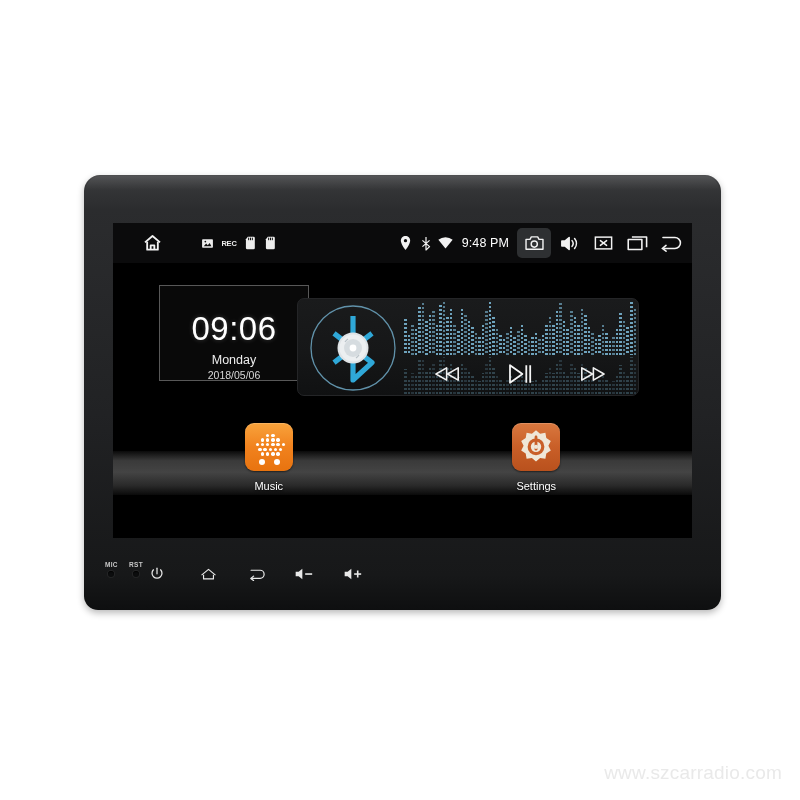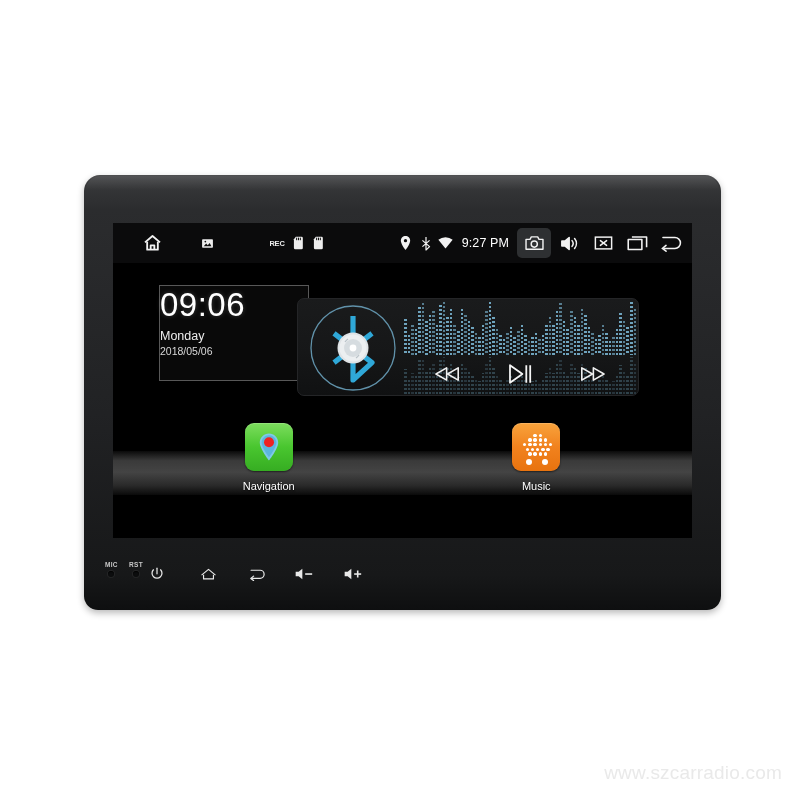--- a/index.html
+++ b/index.html
@@ -84,21 +84,21 @@
   }
   .sb-home { width: 46px; height: 40px; }
   .sb-gap { width: 22px; }
   .sb-small { width: 20px; height: 40px; }
   .sb-rec {
     width: 24px; height: 40px;
     font-size: 7.5px;
     font-weight: bold;
     letter-spacing: -0.2px;
     color: #ededed;
-    display: flex; align-items: center; justify-content: center; margin-left: 48px;
+    display: flex; align-items: center; justify-content: center;
   }
   .sb-time {
     color: #ffffff;
     font-size: 12.5px;
     padding: 0 7px 0 6px;
     white-space: nowrap;
     letter-spacing: 0.1px;
   }
   .sb-btn {
     width: 34px; height: 40px;
@@ -123,22 +123,22 @@
   
   #clock-widget {
     position: absolute;
     left: 46px;
     top: 22px;
     width: 150px;
     height: 96px;
     border: 1px solid #585858;
     background: #090909;
     box-sizing: border-box;
-    padding-top: 0;
-    text-align: left;
+    padding-top: 24px;
+    text-align: center;
   }
   #clock-time {
     color: #ffffff;
     font-size: 33px;
     line-height: 38px;
     letter-spacing: 0.5px;
     font-weight: 300;
     text-shadow: 0 0 5px rgba(255,255,255,0.22);
   }
   #clock-day {
@@ -378,21 +378,21 @@
           <span class="sb-ico sb-small">
             <svg width="10" height="15" viewBox="0 0 14 20" fill="none" stroke="#f2f2f2" stroke-width="1.7" stroke-linejoin="round">
               <path d="M7 1v18l5-4.6L2 5.6M2 14.4l10-8.8"></path>
             </svg>
           </span>
           <span class="sb-ico sb-small">
             <svg width="15" height="12" viewBox="0 0 18 14">
                 <path d="M9 13.5 17.6 3.2A13.4 13.4 0 009 0 13.4 13.4 0 00.4 3.2z" fill="#f2f2f2"></path>
               </svg>
           </span>
-          <span class="sb-time">9:27 PM</span>
+          <span class="sb-time">9:48 PM</span>
 
           <span class="sb-btn cam">
             <svg width="19" height="16" viewBox="0 0 24 20" fill="none" stroke="#f2f2f2" stroke-width="1.8" stroke-linejoin="round">
               <path d="M1.3 5.4h5L8 2.3h8l1.7 3.1h5v12.4H1.3z"></path>
               <circle cx="11.7" cy="11.4" r="3.9"></circle>
             </svg>
           </span>
           <span class="sb-btn">
             <svg width="19" height="17" viewBox="0 0 22 20" fill="none" stroke="#f2f2f2" stroke-width="1.8" stroke-linejoin="round">
               <path d="M2 7.2h3.6L10.6 3v14l-5-4.2H2z" fill="#f2f2f2"></path>
@@ -603,30 +603,20 @@
                   <path d="M15.4 2.4 26.8 9 15.4 15.6z"></path>
               </svg>
             </span>
           </div>
         </div>
 
         <div id="dock-band"></div>
 
         <div id="apps">
 
-          <div class="app">
-            <div class="app-icon ic-nav">
-              <svg width="30" height="34" viewBox="0 0 30 34">
-                <path d="M15 3.4c-5.1 0-9.2 4.1-9.2 9.2 0 6.6 9.2 18 9.2 18s9.2-11.4 9.2-18c0-5.1-4.1-9.2-9.2-9.2z" fill="#7ec8e8"></path>
-                <path d="M15 5.2c-4.1 0-7.4 3.3-7.4 7.4 0 5.3 7.4 14.6 7.4 14.6s7.4-9.3 7.4-14.6c0-4.1-3.3-7.4-7.4-7.4z" fill="#5bb6de"></path>
-                <circle cx="15" cy="12.3" r="5" fill="#ee2222"></circle>
-              </svg>
-            </div>
-            <div class="app-label">Navigation</div>
-          </div>
 
           <div class="app">
             <div class="app-icon ic-radio">
               <div class="radio-dots">
                 <span class="rdot" style="left:21.2px;top:10.5px"></span>
                 <span class="rdot" style="left:26.4px;top:10.5px"></span>
                 <span class="rdot" style="left:16px;top:15.2px"></span>
                 <span class="rdot" style="left:21.2px;top:15.2px"></span>
                 <span class="rdot" style="left:26.4px;top:15.2px"></span>
                 <span class="rdot" style="left:31.6px;top:15.2px"></span>
@@ -647,20 +637,32 @@
                 <span class="rdot" style="left:31.6px;top:29.3px"></span>
                 <span class="rknob" style="left:13.8px;top:35.6px"></span>
                 <span class="rknob" style="left:29.4px;top:35.6px"></span>
               </div>
             </div>
             <div class="app-label">Music</div>
           </div>
 
 
 
+          <div class="app">
+            <div class="app-icon ic-set">
+              <svg width="38" height="38" viewBox="0 0 38 38">
+                <path d="M19 2.2l4.1 3.5 5.3-.9.9 5.3 4.5 2.9-2.4 4.8 2.4 4.8-4.5 2.9-.9 5.3-5.3-.9L19 33.4l-4.1-3.5-5.3.9-.9-5.3-4.5-2.9 2.4-4.8-2.4-4.8 4.5-2.9.9-5.3 5.3.9z" fill="#efe7d8"></path>
+                <circle cx="19" cy="18.8" r="8.4" fill="#c95f28"></circle>
+                <circle cx="19" cy="18.8" r="5.2" fill="#efe7d8"></circle>
+                <rect x="17.6" y="7.6" width="2.8" height="15" rx="1.3" fill="#c95f28"></rect>
+                <circle cx="19" cy="18.8" r="2.1" fill="#efe7d8"></circle>
+              </svg>
+            </div>
+            <div class="app-label">Settings</div>
+          </div>
 
         </div>
       </div>
     </div>
 
     <div id="bezel-bottom">
       <span class="bz-label" style="left:21px;top:14px">MIC</span>
       <span class="bz-hole" style="left:24px;top:24px"></span>
 
       <span class="bz-label" style="left:45px;top:14px">RST</span>

